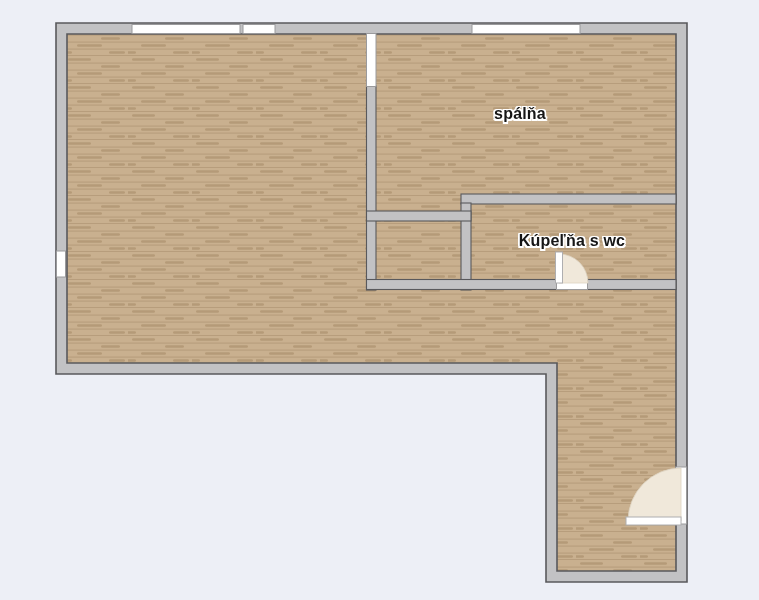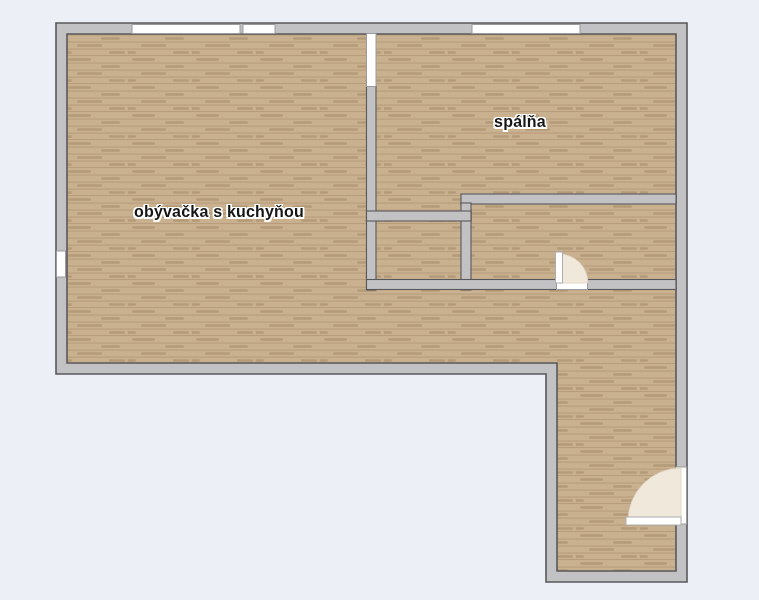--- a/index.html
+++ b/index.html
@@ -26,21 +26,20 @@
     font-weight:bold;
     font-size:16px;
     letter-spacing:0.2px;
     color:#161616;
     white-space:nowrap;
     text-shadow:
       -1.5px -1.5px 0 #fff, 1.5px -1.5px 0 #fff,
       -1.5px  1.5px 0 #fff, 1.5px  1.5px 0 #fff,
        0 -1.5px 0 #fff, 0 1.5px 0 #fff,
       -1.5px 0 0 #fff, 1.5px 0 0 #fff;
-    margin-top: 8px;
   }
 </style>
 </head>
 <body>
 
 <div class="stage">
   <svg width="759" height="600" viewBox="0 0 759 600">
     <defs>
       <pattern id="wood" width="64" height="28" patternUnits="userSpaceOnUse">
         <rect class="wood-base" width="64" height="28"></rect>
@@ -80,15 +79,15 @@
 
     <rect class="window" x="556.5" y="278.5" width="31" height="11"></rect>
     <path class="door-swing" d="M559,254 A29,29 0 0 1 588,283 L559,283 Z"></path>
     <rect class="door-leaf" x="555.5" y="252" width="7" height="31"></rect>
 
     <rect class="window" x="675.5" y="467" width="11" height="57"></rect>
     <path class="door-swing" d="M628,521 A53,53 0 0 1 681,468 L681,521 Z"></path>
     <rect class="door-leaf" x="626" y="517" width="55" height="8"></rect>
   </svg>
 
-  <div class="room-label" style="left:219px;top:204px;">obývačka s kuchyňou</div>
   <div class="room-label" style="left:520px;top:114px;">spálňa</div>
+  <div class="room-label" style="left:572px;top:241px;">Kúpeľňa s wc</div>
 </div>
 
 </body></html>

